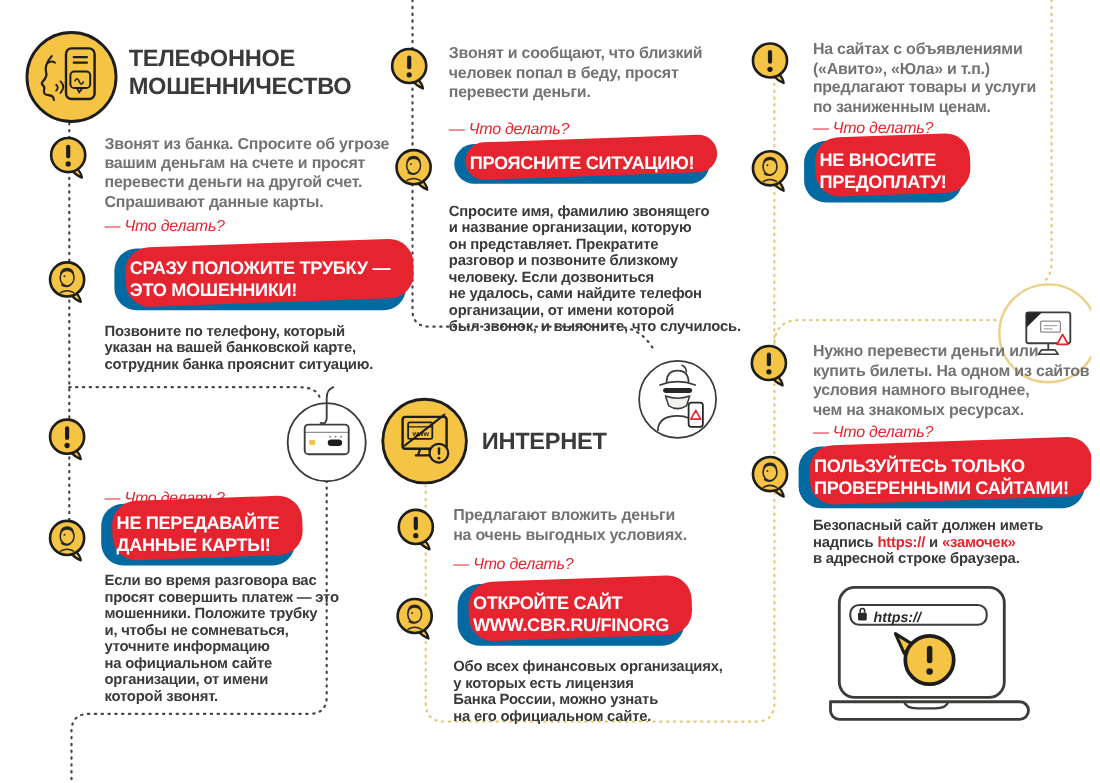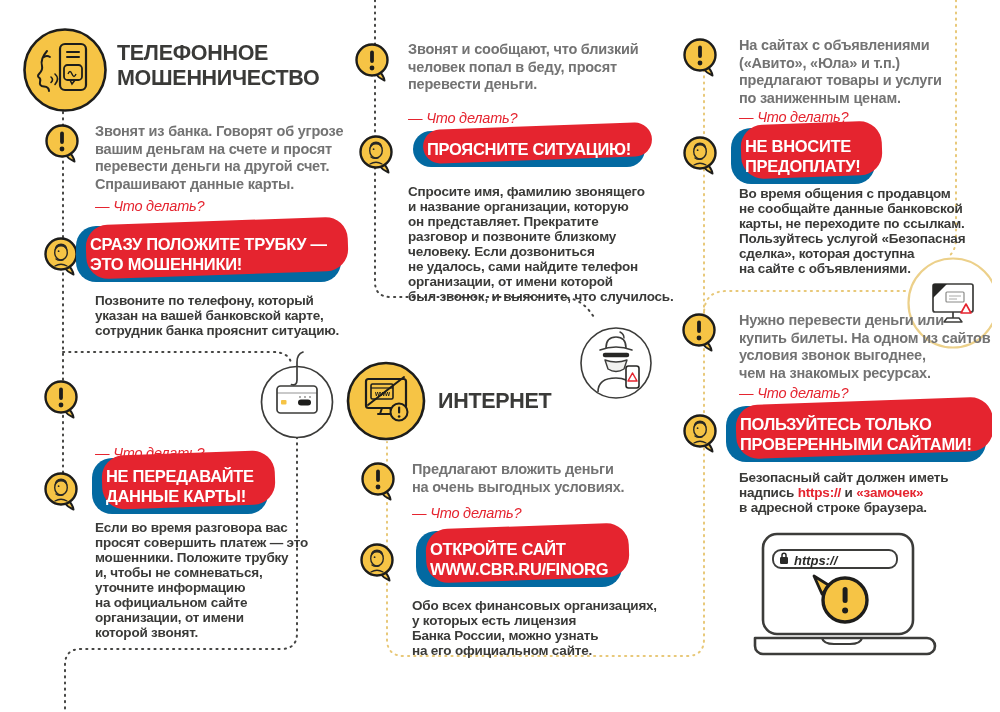--- a/index.html
+++ b/index.html
@@ -74,30 +74,30 @@
     <path d="M 22 30 Q 25 28 28 30" fill="none" stroke="#1d1d1b" stroke-width="1.8" stroke-linecap="round"></path>
     <path d="M 29 50 q 3 2.5 0 5.5 M 33 47 q 5 4.5 0 10.5" fill="none" stroke="#1d1d1b" stroke-width="1.6" stroke-linecap="round"></path>
   </svg>
 
   <div class="big-title" style="left:117px;top:41px">ТЕЛЕФОННОЕ
 МОШЕННИЧЕСТВО</div>
 
   <svg class="bubble" style="left:44px;top:123px" viewBox="0 0 38 42">
       <use href="#excl-bubble"></use>
     </svg>
-  <div class="problem" style="left:95px;top:123px">Звонят из банка. Говорят об угрозе
+  <div class="problem" style="left:95px;top:123px">Звонят из банка. Спросите об угрозе
 вашим деньгам на счете и просят
 перевести деньги на другой счет.
 Спрашивают данные карты.</div>
   <div class="question" style="left:95px;top:198px">— Что делать?</div>
 
   <svg class="bubble" style="left:43px;top:236px" viewBox="0 0 38 42">
       <use href="#person-bubble"></use>
     </svg>
-  <div class="banner" style="left:76px;top:226px">СРАЗУ ПОЛОЖИТЕ ТРУБКУ —
+  <div class="banner" style="left:104px;top:226px">СРАЗУ ПОЛОЖИТЕ ТРУБКУ —
 ЭТО МОШЕННИКИ!</div>
   <div class="advice" style="left:95px;top:293px">Позвоните по телефону, который
 указан на вашей банковской карте,
 сотрудник банка прояснит ситуацию.</div>
 
   <svg class="bubble" style="left:43px;top:379px" viewBox="0 0 38 42">
       <use href="#excl-bubble"></use>
     </svg>
 
   <svg class="ill" style="left:258px;top:350px" width="80" height="92" viewBox="0 0 80 92">
@@ -199,44 +199,38 @@
 («Авито», «Юла» и т.п.)
 предлагают товары и услуги
 по заниженным ценам.</div>
   <div class="question" style="left:739px;top:109px">— Что делать?</div>
 
   <svg class="bubble" style="left:682px;top:135px" viewBox="0 0 38 42">
       <use href="#person-bubble"></use>
     </svg>
   <div class="banner" style="left:731px;top:128px">НЕ ВНОСИТЕ
 ПРЕДОПЛАТУ!</div>
-  <div class="advice" style="left:739px;top:186px">Во время общения с продавцом
-не сообщайте данные банковской
-карты, не переходите по ссылкам.
-Пользуйтесь услугой «Безопасная
-сделка», которая доступна
-на сайте с объявлениями.</div>
 
   <svg class="ill" style="left:906px;top:256px" width="94" height="94" viewBox="0 0 94 94">
     <circle cx="47" cy="47" r="44.5" fill="#ffffff" stroke="#ecd08a" stroke-width="2.2"></circle>
     <rect x="27" y="28" width="40" height="28" rx="2" fill="#ffffff" stroke="#3c3c3a" stroke-width="1.7"></rect>
     <path d="M 27 28 L 41 28 L 27 42 Z" fill="#272725"></path>
     <rect x="40" y="36" width="18" height="10" rx="1" fill="#ffffff" stroke="#8a8a88" stroke-width="1.2"></rect>
     <path d="M 43 40 h 12 M 43 43 h 8" stroke="#aaaaa8" stroke-width="1"></path>
     <path d="M 60 48 L 65 57 H 55 Z" fill="#ffffff" stroke="#e5242f" stroke-width="1.6" stroke-linejoin="round"></path>
     <path d="M 47 56 V 62" stroke="#3c3c3a" stroke-width="1.7"></path>
     <path d="M 41 62 L 53 62 L 56 66 H 38 Z" fill="#ffffff" stroke="#3c3c3a" stroke-width="1.5" stroke-linejoin="round"></path>
   </svg>
 
   <svg class="bubble" style="left:681px;top:312px" viewBox="0 0 38 42">
       <use href="#excl-bubble"></use>
     </svg>
   <div class="problem" style="left:739px;top:312px">Нужно перевести деньги или
 купить билеты. На одном из сайтов
-условия звонок выгоднее,
+условия намного выгоднее,
 чем на знакомых ресурсах.</div>
   <div class="question" style="left:739px;top:385px">— Что делать?</div>
 
   <svg class="bubble" style="left:682px;top:413px" viewBox="0 0 38 42">
       <use href="#person-bubble"></use>
     </svg>
   <div class="banner" style="left:726px;top:406px">ПОЛЬЗУЙТЕСЬ ТОЛЬКО
 ПРОВЕРЕННЫМИ САЙТАМИ!</div>
 
   <div class="advice" style="left:739px;top:470px;white-space:normal">

